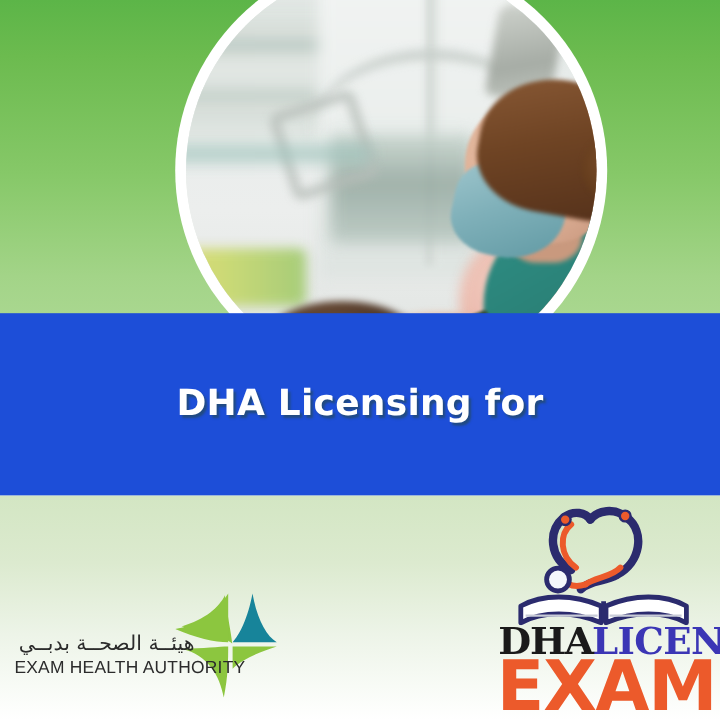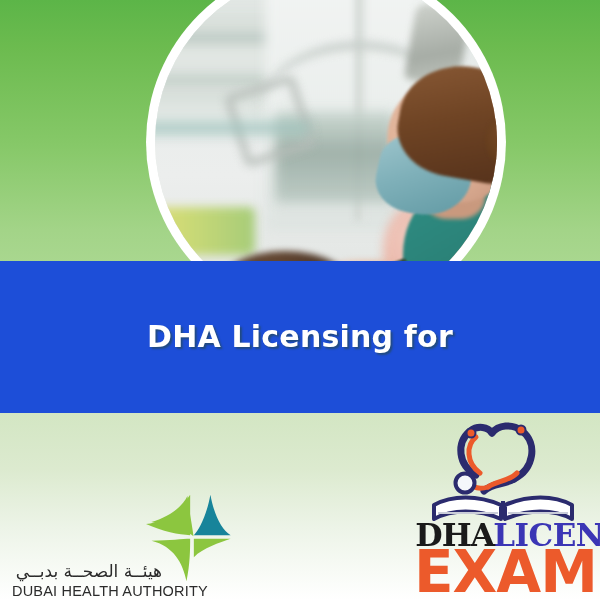--- a/index.html
+++ b/index.html
@@ -243,21 +243,20 @@
     text-align: right;
   }
   .dha-arabic {
     font-family: "DejaVu Sans", sans-serif;
     font-size: 17px;
     color: #2b2b2b;
     letter-spacing: 1px;
     direction: rtl;
     line-height: 1.25;
     white-space: nowrap;
-    margin-top: 34px;
   }
   .dha-en {
     font-family: "Liberation Sans", sans-serif;
     font-size: 14.5px;
     color: #2b2b2b;
     letter-spacing: .2px;
     white-space: nowrap;
     margin-top: 1px;
   }
 
@@ -363,21 +362,21 @@
 
           <path d="M52 52 C62 52 80 52 92 52 C80 56 62 62 52 72 C52 62 52 56 52 52 Z" fill="#8cc63f"></path>
 
           <path d="M48 52 C48 62 48 80 44 98 C40 78 30 60 6 54 C26 54 40 52 48 52 Z" fill="#8cc63f"></path>
 
           <path d="M48 48 C36 48 18 44 0 36 C18 34 36 22 48 4 C48 22 48 38 48 48 Z" fill="#8cc63f"></path>
         </svg>
       </div>
       <div class="dha-text">
         <div class="dha-arabic">هيئــة الصحــة بدبــي</div>
-        <div class="dha-en">DUBAI HEALTH AUTHORITY</div>
+        <div class="dha-en">EXAM HEALTH AUTHORITY</div>
       </div>
     </div>
 
     <div class="exam-logo">
       <div class="exam-art">
         <svg viewBox="0 0 170 100" width="170" height="100" aria-hidden="true">
 
           <path d="M58 54 C40 44 38 22 52 10 C60 4 70 6 74 12" fill="none" stroke="#2b2b6e" stroke-width="7" stroke-linecap="round"></path>
           <path d="M74 12 C80 4 94 2 104 10 C120 22 116 48 96 58" fill="none" stroke="#2b2b6e" stroke-width="7" stroke-linecap="round"></path>
           <path d="M96 58 C86 64 74 62 66 70" fill="none" stroke="#2b2b6e" stroke-width="7" stroke-linecap="round"></path>

